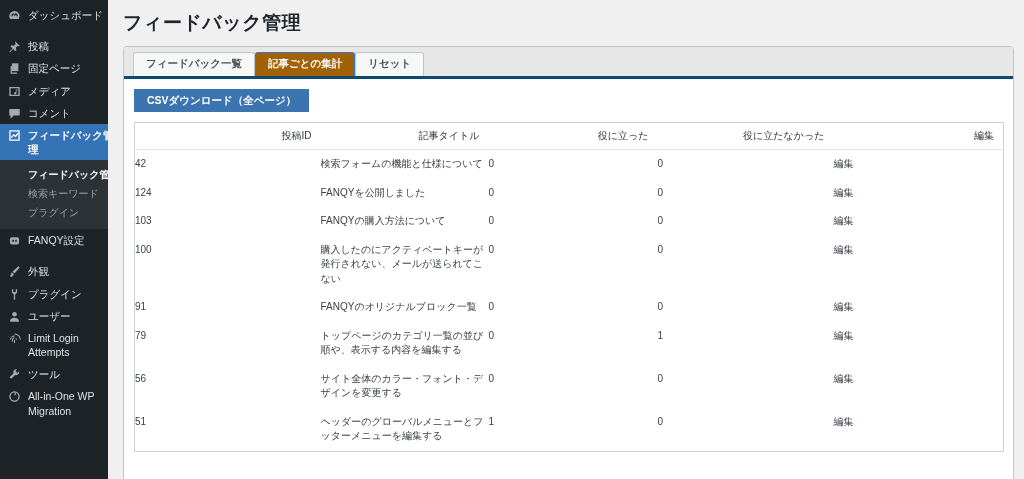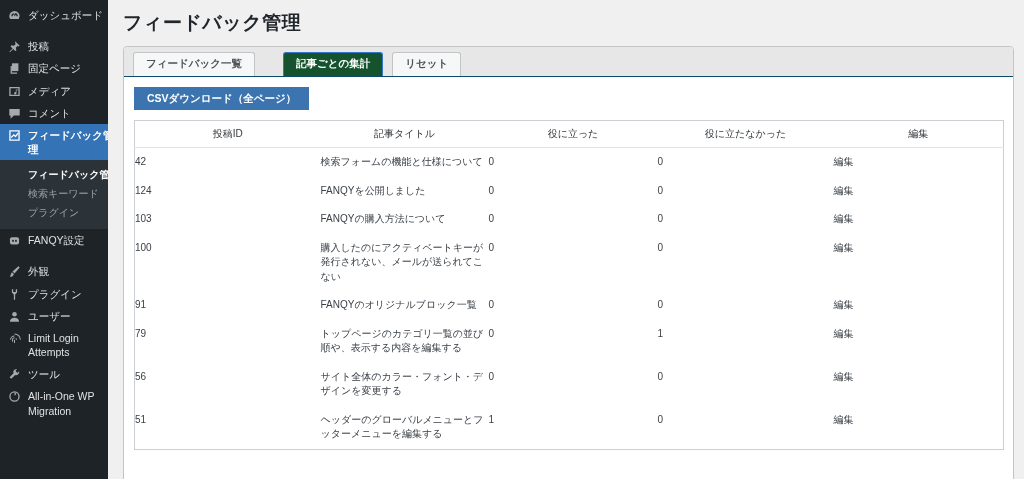--- a/index.html
+++ b/index.html
@@ -42,45 +42,45 @@
   }
   .page-title {
     font-size:19px; font-weight:600; color:#20262b; margin:2px 0 10px 0;
     letter-spacing:.5px;
   }
   .card {
     background:#fff; border:1px solid #c3c4c7; border-radius:4px;
     width:891px; height:440px; overflow:hidden;
   }
   .tabstrip {
-    background:#e7e7e8; border-bottom:1px solid #0c4a6e;
+    background:#e7e7e8; border-bottom:3px solid #0c4a6e;
     border-radius:4px 4px 0 0; padding:5px 8px 0 9px;
-    display:flex; gap:9px; align-items:center;
+    display:flex; gap:0; align-items:center;
   }
   .tab {
     font-size:10.5px; font-weight:600; color:#4f5458;
     background:#f6f7f7; border:1px solid #c3c4c7; border-bottom:none;
     border-radius:3px 3px 0 0; padding:4px 12px 5px 12px; cursor:pointer;
     line-height:1.3;
   }
-  .tab.active { background:#14532d; border-color:#3578c9; color:#fff;margin-left:19px; }
+  .tab.active { background:#a16207; border-color:#3578c9; color:#fff; }
   .card-body { padding:10px 10px 0 10px; }
   .btn-primary {
     display:inline-block; background:#3c74af; color:#fff; font-weight:600;
     font-size:10.5px; padding:5px 13px; border:none; border-radius:0;
     cursor:pointer; line-height:1.3; font-family:inherit;
   }
 
   
   table.report {
     width:869px; margin-top:10px; border-collapse:collapse;
     border:1px solid #ccd0d4; background:#fff; table-layout:fixed;
   }
   table.report th {
-    text-align:center; font-weight:400; font-size:10px; color:#32373c;
+    text-align:right; font-weight:400; font-size:10px; color:#32373c;
     padding:6px 9px; border-bottom:1px solid #e1e3e6; line-height:1.4;
   }
   table.report td {
     font-size:10px; color:#3b4148; padding:7px 0; vertical-align:top;
     line-height:1.45;
   }
   .edit-link { color:#3b4148; cursor:pointer; }
 </style>
 </head>
 <body>

